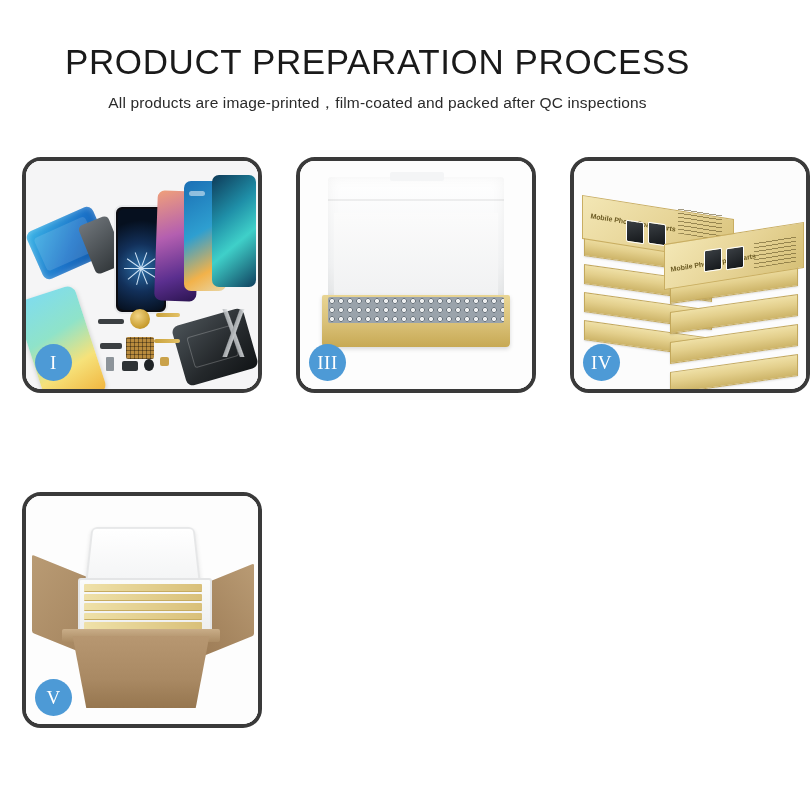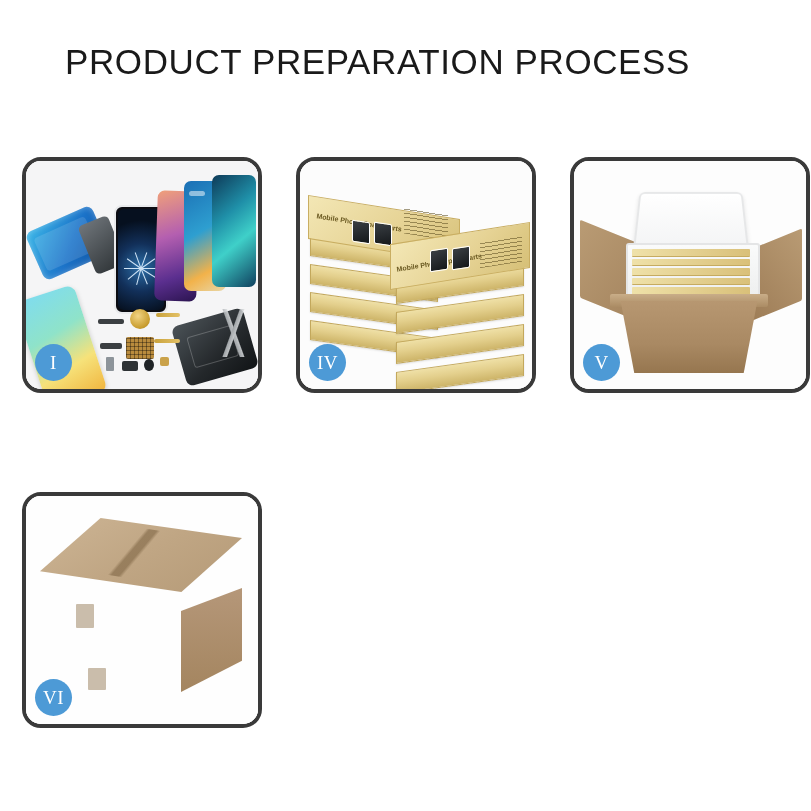--- a/index.html
+++ b/index.html
@@ -382,20 +382,21 @@
     position:absolute; background: rgba(140,110,72,.45); border-radius:1px;
   }
 </style>
 </head>
 <body>
 
 <div class="page">
 
   <div class="header">
     <h1 class="title">PRODUCT PREPARATION PROCESS</h1>
+    <p class="subtitle">All products are image-printed，film-coated and packed after QC inspections</p>
   </div>
 
   <div class="grid">
 
     <div class="panel p1">
       <div class="panel-photo">
         <div class="bg"></div>
 
         <div class="scr s-blue"></div>
         <div class="scr s-grey"></div>
@@ -431,20 +432,33 @@
         <div class="part" style="left:80px;top:196px;width:8px;height:14px;border-radius:1px;background:#8d949a;"></div>
         <div class="part" style="left:96px;top:200px;width:16px;height:10px;background:#2d3134;"></div>
         <div class="part" style="left:118px;top:198px;width:10px;height:12px;border-radius:50%;background:#1f2326;"></div>
         <div class="part chip" style="left:134px;top:196px;width:9px;height:9px;"></div>
         <div class="tweezer"></div>
       </div>
       <div class="badge">I</div>
     </div>
 
 
+    <div class="panel p3">
+      <div class="panel-photo">
+        <div class="bg"></div>
+        <div class="flatbox">
+          <div class="lid"></div>
+          <div class="lid-tab"></div>
+          <div class="foam"></div>
+          <div class="tray"></div>
+          <div class="bubbles2"></div>
+        </div>
+      </div>
+      <div class="badge">III</div>
+    </div>
 
     <div class="panel p4">
       <div class="panel-photo">
         <div class="bg"></div>
         <div class="stack">
 
           <div class="gbox" style="left:6px;top:68px;width:126px;height:18px;transform:skewY(8deg);"></div>
           <div class="gbox" style="left:6px;top:96px;width:126px;height:18px;transform:skewY(8deg);"></div>
           <div class="gbox" style="left:6px;top:124px;width:126px;height:18px;transform:skewY(8deg);"></div>
           <div class="gbox" style="left:6px;top:152px;width:126px;height:18px;transform:skewY(8deg);"></div>
@@ -485,29 +499,15 @@
               <span></span>
               <span></span>
           </div>
           <div class="rim"></div>
           <div class="body"></div>
         </div>
       </div>
       <div class="badge">V</div>
     </div>
 
-    <div class="panel p6">
-      <div class="panel-photo">
-        <div class="bg"></div>
-        <div class="ship">
-          <div class="top"></div>
-          <div class="seam"></div>
-          <div class="left"></div>
-          <div class="right"></div>
-          <div class="tape" style="left:40px;top:86px;width:18px;height:24px;"></div>
-          <div class="tape" style="left:52px;top:150px;width:18px;height:22px;"></div>
-        </div>
-      </div>
-      <div class="badge">VI</div>
-    </div>
 
   </div>
 </div>
 
 </body></html>

